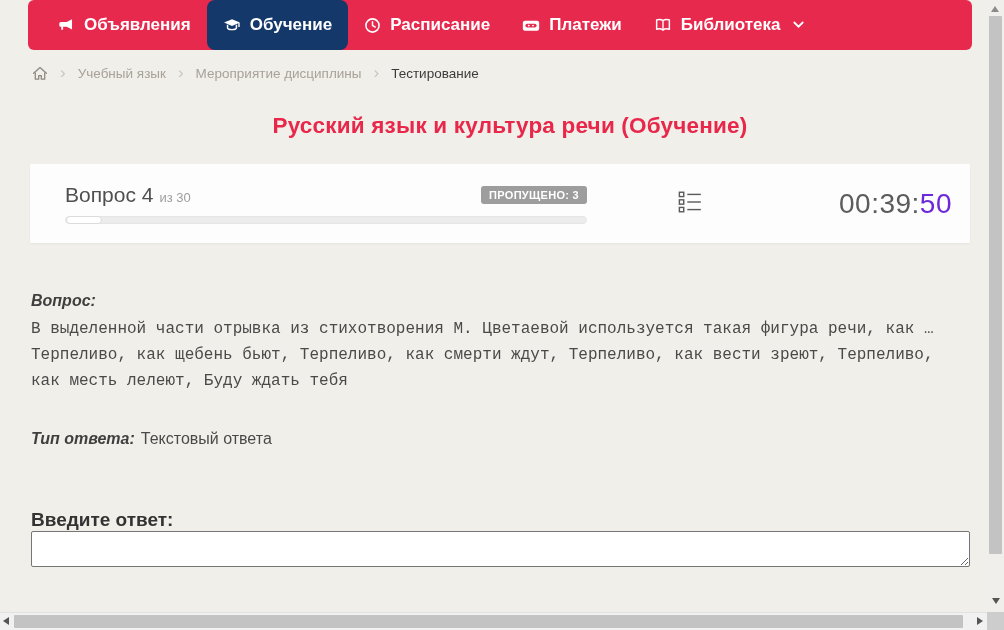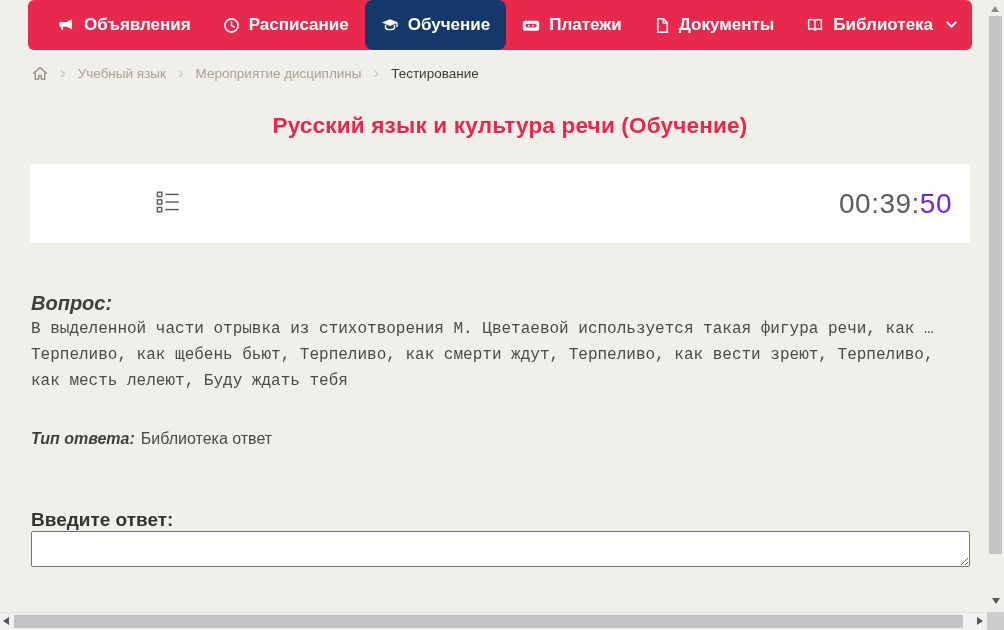--- a/index.html
+++ b/index.html
@@ -61,21 +61,21 @@
   .list-btn { margin-left:90px; cursor:pointer; display:flex; align-items:center; }
   .timer {
     margin-left:auto; font-size:28px; color:#5c5c5c; letter-spacing:0.5px;
     font-family:"Liberation Sans", sans-serif;
   }
   .timer .secs { color:#6d28d9; }
 
   
   .q-prompt-label {
     position:absolute; left:31px; top:292px;
-    font-size:20px; font-weight:bold; font-style:italic; color:#3f3f3f;text-align:right;
+    font-size:16px; font-weight:bold; font-style:italic; color:#3f3f3f;text-align:right;
   }
   .q-text {
     position:absolute; left:31px; top:316px; width:912px;
     font-size:16px; line-height:26px; color:#4a4a4a;font-family:Liberation Mono, monospace;
   }
   .answer-type {
     position:absolute; left:31px; top:430px; font-size:16px; color:#4a4a4a;
   }
   .answer-type .at-label { font-weight:bold; font-style:italic; color:#3f3f3f; margin-right:6px;margin-top:20px; }
   .input-label {
@@ -124,58 +124,49 @@
 
   <nav class="navbar">
     <div class="nav-item">
       <span>
         <svg width="17" height="17" viewBox="0 0 16 16">
             <path d="M13.2 2.1v9.6L8.2 9.2H4.8v2.9H3.1V9.2h-.4A1.5 1.5 0 0 1 1.2 7.7V6.2a1.5 1.5 0 0 1 1.5-1.5h5.5z" fill="#fff"></path>
           </svg>
       </span>
       <span>Объявления</span>
     </div>
-    <div class="nav-item">
-      <span>
-        <svg width="17" height="17" viewBox="0 0 16 16">
-            <circle cx="8" cy="8" r="6.2" fill="none" stroke="#fff" stroke-width="1.5"></circle>
-            <path d="M8 4.5V8l2.6 1.5" fill="none" stroke="#fff" stroke-width="1.4" stroke-linecap="round"></path>
-          </svg>
-      </span>
-      <span>Расписание</span>
-    </div>
     <div class="nav-item active">
       <span>
         <svg width="18" height="17" viewBox="0 0 17 16">
             <path d="M8.5 2 16 5.2 8.5 8.4 1 5.2z" fill="#fff"></path>
             <path d="M4.3 7.2v3c0 .9 1.9 1.7 4.2 1.7s4.2-.8 4.2-1.7v-3" fill="none" stroke="#fff" stroke-width="1.4"></path>
             <path d="M15.1 5.6v3.8" stroke="#fff" stroke-width="1.3"></path>
           </svg>
       </span>
       <span>Обучение</span>
+    </div>
+    <div class="nav-item">
+      <span>
+        <svg width="17" height="17" viewBox="0 0 16 16">
+            <circle cx="8" cy="8" r="6.2" fill="none" stroke="#fff" stroke-width="1.5"></circle>
+            <path d="M8 4.5V8l2.6 1.5" fill="none" stroke="#fff" stroke-width="1.4" stroke-linecap="round"></path>
+          </svg>
+      </span>
+      <span>Расписание</span>
     </div>
     <div class="nav-item">
       <span>
         <svg width="18" height="17" viewBox="0 0 17 16">
             <rect x="0.8" y="3.4" width="15.4" height="9.6" rx="2" fill="#fff"></rect>
             <rect x="3.2" y="6.3" width="10.6" height="3.6" rx="1.8" fill="#e8294e"></rect>
             <circle cx="6.4" cy="8.1" r="0.9" fill="#fff"></circle>
             <circle cx="10.4" cy="8.1" r="0.9" fill="#fff"></circle>
           </svg>
       </span>
       <span>Платежи</span>
-    </div>
-    <div class="nav-item">
-      <span>
-        <svg width="16" height="17" viewBox="0 0 15 16">
-            <path d="M3.5 1.6h5.4l3.6 3.8v9H3.5z" fill="none" stroke="#fff" stroke-width="1.5" stroke-linejoin="round"></path>
-            <path d="M8.7 1.9v3.7h3.6" fill="none" stroke="#fff" stroke-width="1.3"></path>
-          </svg>
-      </span>
-      <span>Документы</span>
     </div>
     <div class="nav-item">
       <span>
         <svg width="18" height="17" viewBox="0 0 17 16">
             <path d="M8.5 3.3C7 2.2 4.6 2 2.5 2.7v8.9c2.1-.7 4.5-.5 6 .7 1.5-1.2 3.9-1.4 6-.7V2.7c-2.1-.7-4.5-.5-6 .6z" fill="none" stroke="#fff" stroke-width="1.4" stroke-linejoin="round"></path>
             <path d="M8.5 3.3v9" stroke="#fff" stroke-width="1.3"></path>
           </svg>
       </span>
       <span>Библиотека</span>
       <span style="margin-left:4px;">
@@ -197,20 +188,31 @@
     <span class="crumb">Учебный язык</span>
     <span class="crumb-sep">›</span>
     <span class="crumb">Мероприятие дисциплины</span>
     <span class="crumb-sep">›</span>
     <span class="crumb current">Тестирование</span>
   </div>
 
   <h1 class="page-title">Русский язык и культура речи (Обучение)</h1>
 
   <section class="quiz-panel">
+    <div class="quiz-left">
+      <div class="quiz-head-row">
+        <div>
+          <span class="q-label">Вопрос 4</span><span class="q-of">из 30</span>
+        </div>
+        <span class="skip-badge">ПРОПУЩЕНО: 3</span>
+      </div>
+      <div class="progress-track">
+        <div class="progress-fill" style="width: 7%;"></div>
+      </div>
+    </div>
     <div class="list-btn">
       <span>
         <svg width="26" height="26" viewBox="0 0 24 24">
             <rect x="2.2" y="3" width="4" height="4" fill="none" stroke="#5a5a5a" stroke-width="1.3"></rect>
             <line x1="9.5" y1="5" x2="22" y2="5" stroke="#5a5a5a" stroke-width="1.3"></line>
             <rect x="2.2" y="10" width="4" height="4" fill="none" stroke="#5a5a5a" stroke-width="1.3"></rect>
             <line x1="9.5" y1="12" x2="22" y2="12" stroke="#5a5a5a" stroke-width="1.3"></line>
             <rect x="2.2" y="17" width="4" height="4" fill="none" stroke="#5a5a5a" stroke-width="1.3"></rect>
             <line x1="9.5" y1="19" x2="22" y2="19" stroke="#5a5a5a" stroke-width="1.3"></line>
           </svg>
@@ -218,21 +220,21 @@
     </div>
     <div class="timer">
       <span>00:39:</span><span class="secs">50</span>
     </div>
   </section>
 
   <div class="q-prompt-label">Вопрос:</div>
   <div class="q-text">В выделенной части отрывка из стихотворения М. Цветаевой используется такая фигура речи, как … Терпеливо, как щебень бьют, Терпеливо, как смерти ждут, Терпеливо, как вести зреют, Терпеливо, как месть лелеют, Буду ждать тебя</div>
 
   <div class="answer-type">
-    <span class="at-label">Тип ответа:</span><span>Библиотека ответ</span>
+    <span class="at-label">Тип ответа:</span><span>Текстовый ответа</span>
   </div>
 
   <label class="input-label">Введите ответ:</label>
   <textarea class="answer-input" aria-label="Введите ответ:" style=""></textarea>
 
   <div class="vscroll">
     <div class="arrow-up"></div>
     <div class="thumb"></div>
   </div>
   <div class="arrow-down" style="position:absolute; right:4px; top:598px; width:0; height:0; border-left:4.5px solid transparent; border-right:4.5px solid transparent; border-top:6px solid #555; cursor:pointer;"></div>

